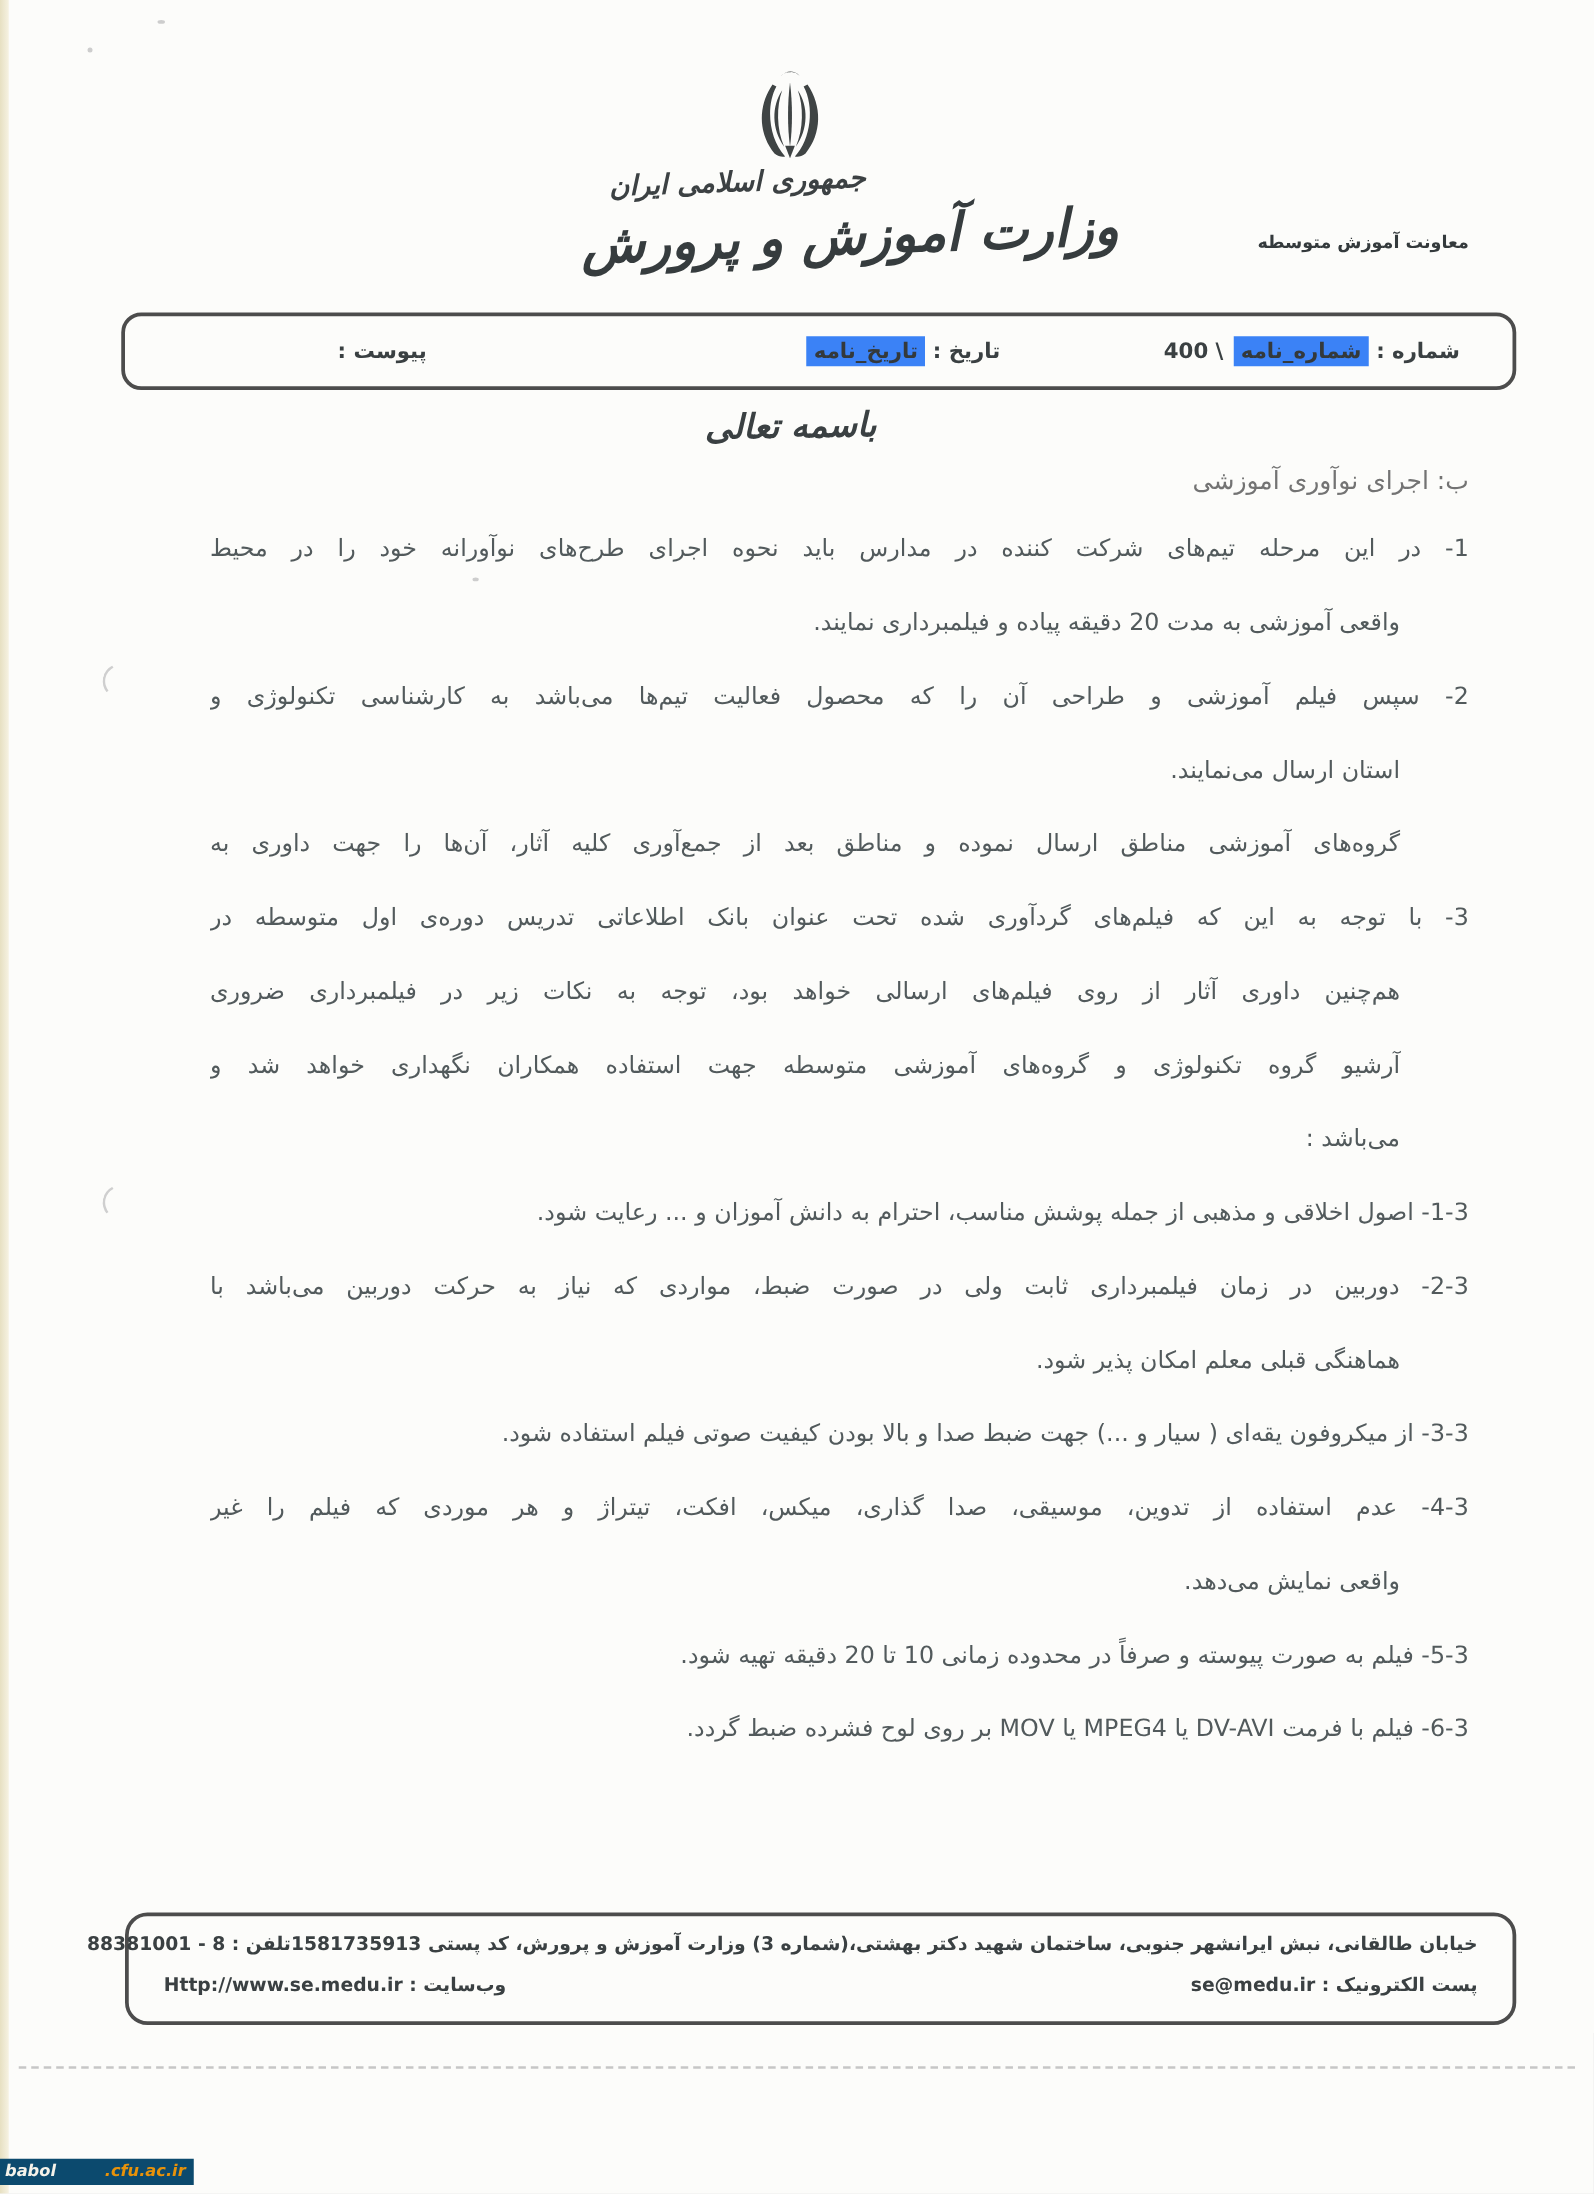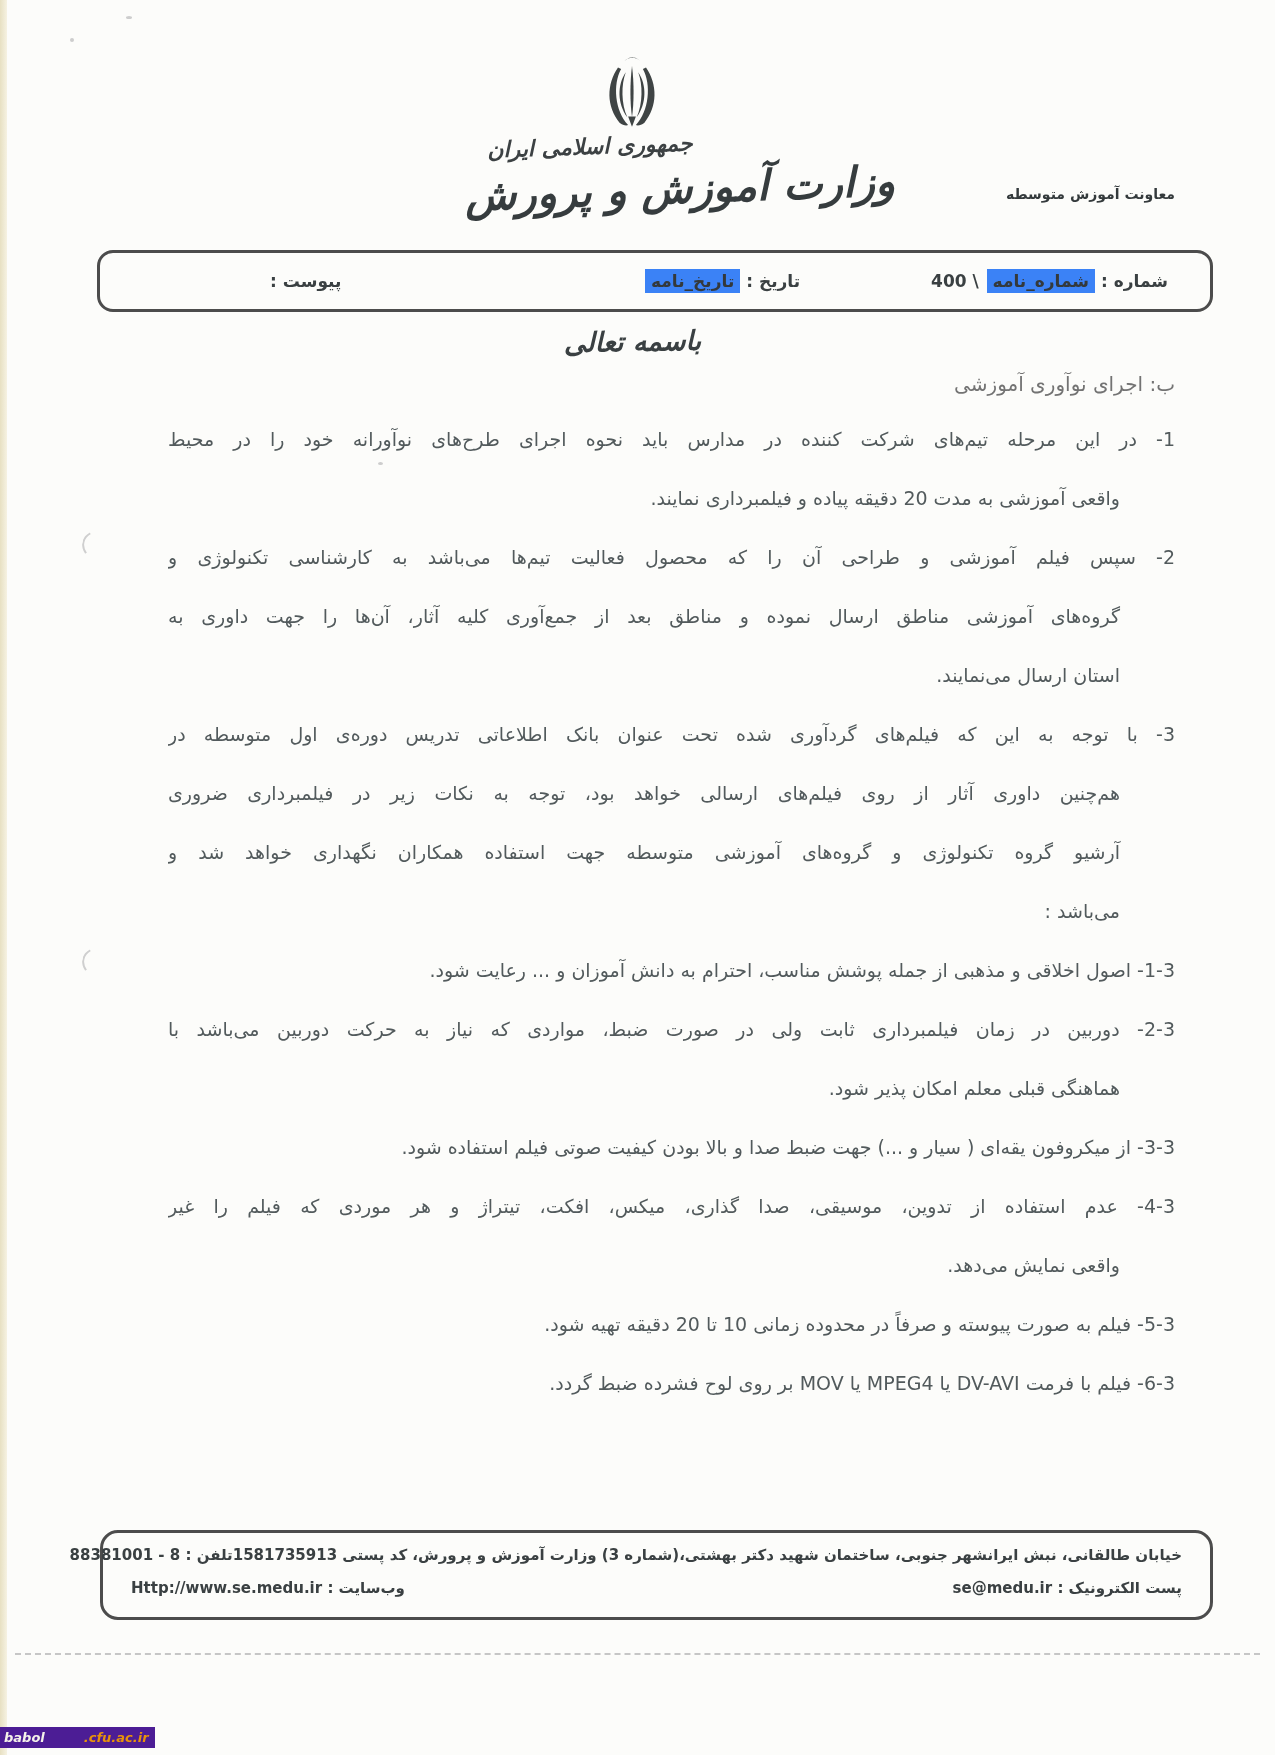--- a/index.html
+++ b/index.html
@@ -48,21 +48,21 @@
     border:3px solid #4c4c4c;border-radius:18px;direction:rtl;
     font-size:15px;font-weight:bold;color:#3a4042;background:#fcfcfa;}
   .f-row{position:absolute;left:28px;right:28px;display:flex;
     justify-content:space-between;white-space:nowrap;}
   .f-row1{top:13px;}
   .f-row2{top:46px;}
   .dashed-line{position:absolute;left:15px;top:1653px;width:1245px;height:0;
     border-top:2px dashed #c6c6c6;}
   
   .watermark{position:absolute;left:0;top:1727px;height:21px;padding:0 6px 0 4px;
-    background:#4c1d95;display:flex;align-items:flex-end;
+    background:#0c4a6e;display:flex;align-items:flex-end;
     font-size:13px;font-weight:bold;font-style:italic;line-height:21px;}
   .wm-prefix{color:#f5f2ea;}
   .wm-suffix{color:#e8920a;padding-left:39px;}
   
   .arc{position:absolute;width:34px;height:28px;border:2px solid #d2d2d2;
     border-color:transparent transparent transparent #cfcfcf;border-radius:50%;
     transform:rotate(12deg);}
   .arc1{left:82px;top:530px;}
   .arc2{left:82px;top:947px;}
   .speck{position:absolute;background:#cdcdcd;border-radius:50%;}
@@ -103,22 +103,22 @@
   </div>
 
   <div class="besmellah">باسمه تعالی</div>
 
   <div class="doc-heading">ب: اجرای نوآوری آموزشی</div>
 
   <div class="body-lines">
     <div class="ln fill">1- در این مرحله تیم‌های شرکت کننده در مدارس باید نحوه اجرای طرح‌های نوآورانه خود را در محیط</div>
     <div class="ln cont">واقعی آموزشی به مدت 20 دقیقه پیاده و فیلمبرداری نمایند.</div>
     <div class="ln fill">2- سپس فیلم آموزشی و طراحی آن را که محصول فعالیت تیم‌ها می‌باشد به کارشناسی تکنولوژی و</div>
+    <div class="ln cont">استان ارسال می‌نمایند.</div>
     <div class="ln cont fill">گروه‌های آموزشی مناطق ارسال نموده و مناطق بعد از جمع‌آوری کلیه آثار، آن‌ها را جهت داوری به</div>
-    <div class="ln cont">استان ارسال می‌نمایند.</div>
     <div class="ln fill">3- با توجه به این که فیلم‌های گردآوری شده تحت عنوان بانک اطلاعاتی تدریس دوره‌ی اول متوسطه در</div>
     <div class="ln cont fill">هم‌چنین داوری آثار از روی فیلم‌های ارسالی خواهد بود، توجه به نکات زیر در فیلمبرداری ضروری</div>
     <div class="ln cont fill">آرشیو گروه تکنولوژی و گروه‌های آموزشی متوسطه جهت استفاده همکاران نگهداری خواهد شد و</div>
     <div class="ln cont">می‌باشد :</div>
     <div class="ln">3‏-‏1‏- اصول اخلاقی و مذهبی از جمله پوشش مناسب، احترام به دانش آموزان و ... رعایت شود.</div>
     <div class="ln fill">3‏-‏2‏- دوربین در زمان فیلمبرداری ثابت ولی در صورت ضبط، مواردی که نیاز به حرکت دوربین می‌باشد با</div>
     <div class="ln cont">هماهنگی قبلی معلم امکان پذیر شود.</div>
     <div class="ln">3‏-‏3‏- از میکروفون یقه‌ای ( سیار و ...) جهت ضبط صدا و بالا بودن کیفیت صوتی فیلم استفاده شود.</div>
     <div class="ln fill">3‏-‏4‏- عدم استفاده از تدوین، موسیقی، صدا گذاری، میکس، افکت، تیتراژ و هر موردی که فیلم را غیر</div>
     <div class="ln cont">واقعی نمایش می‌دهد.</div>

